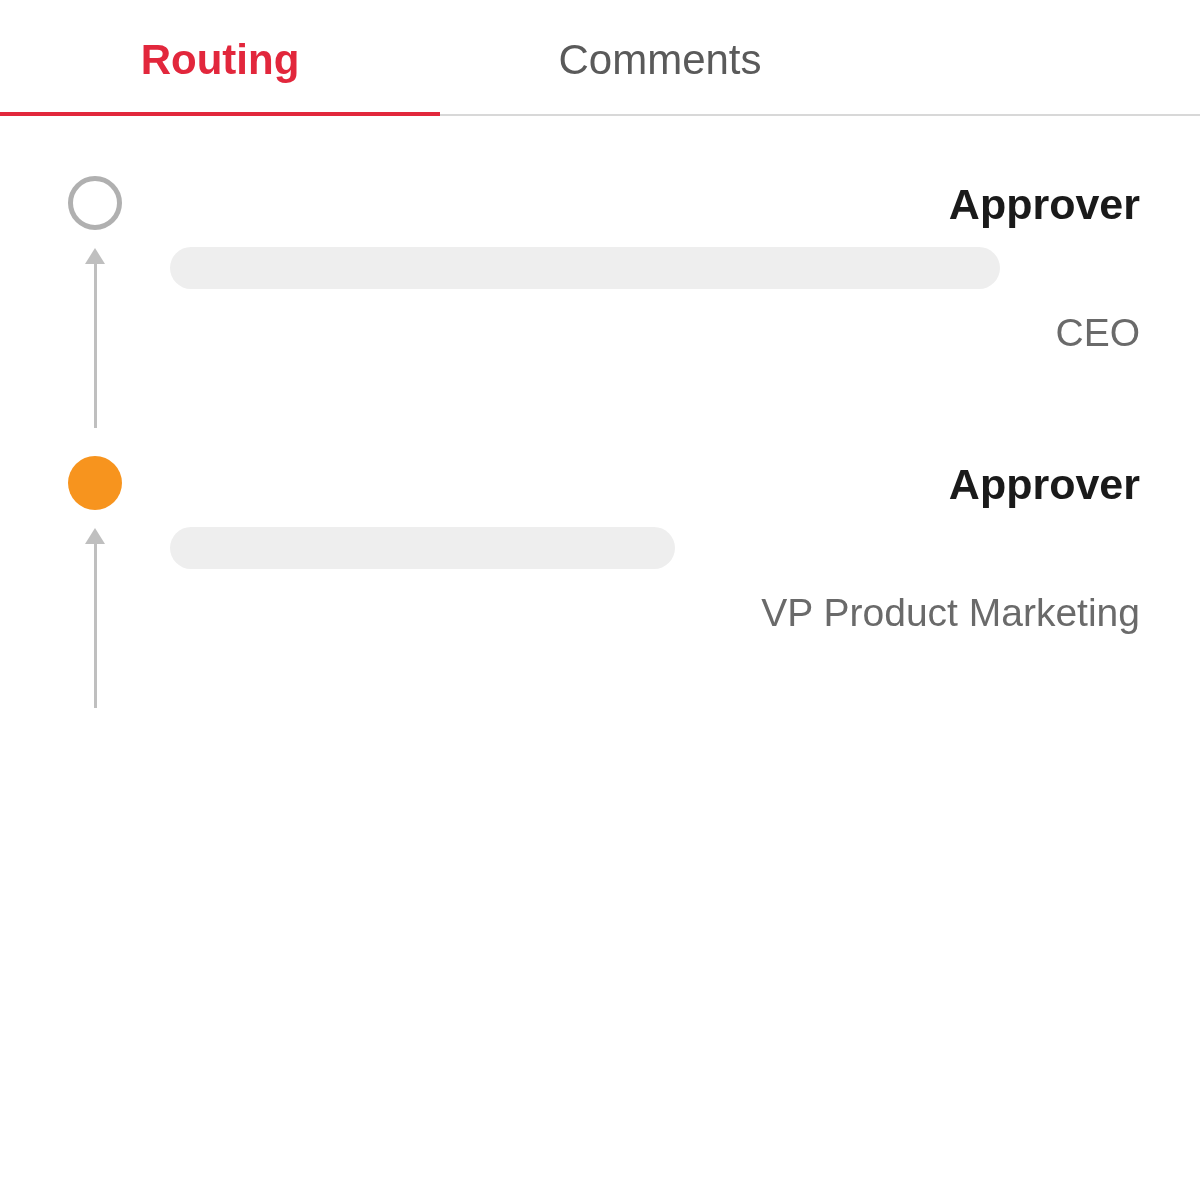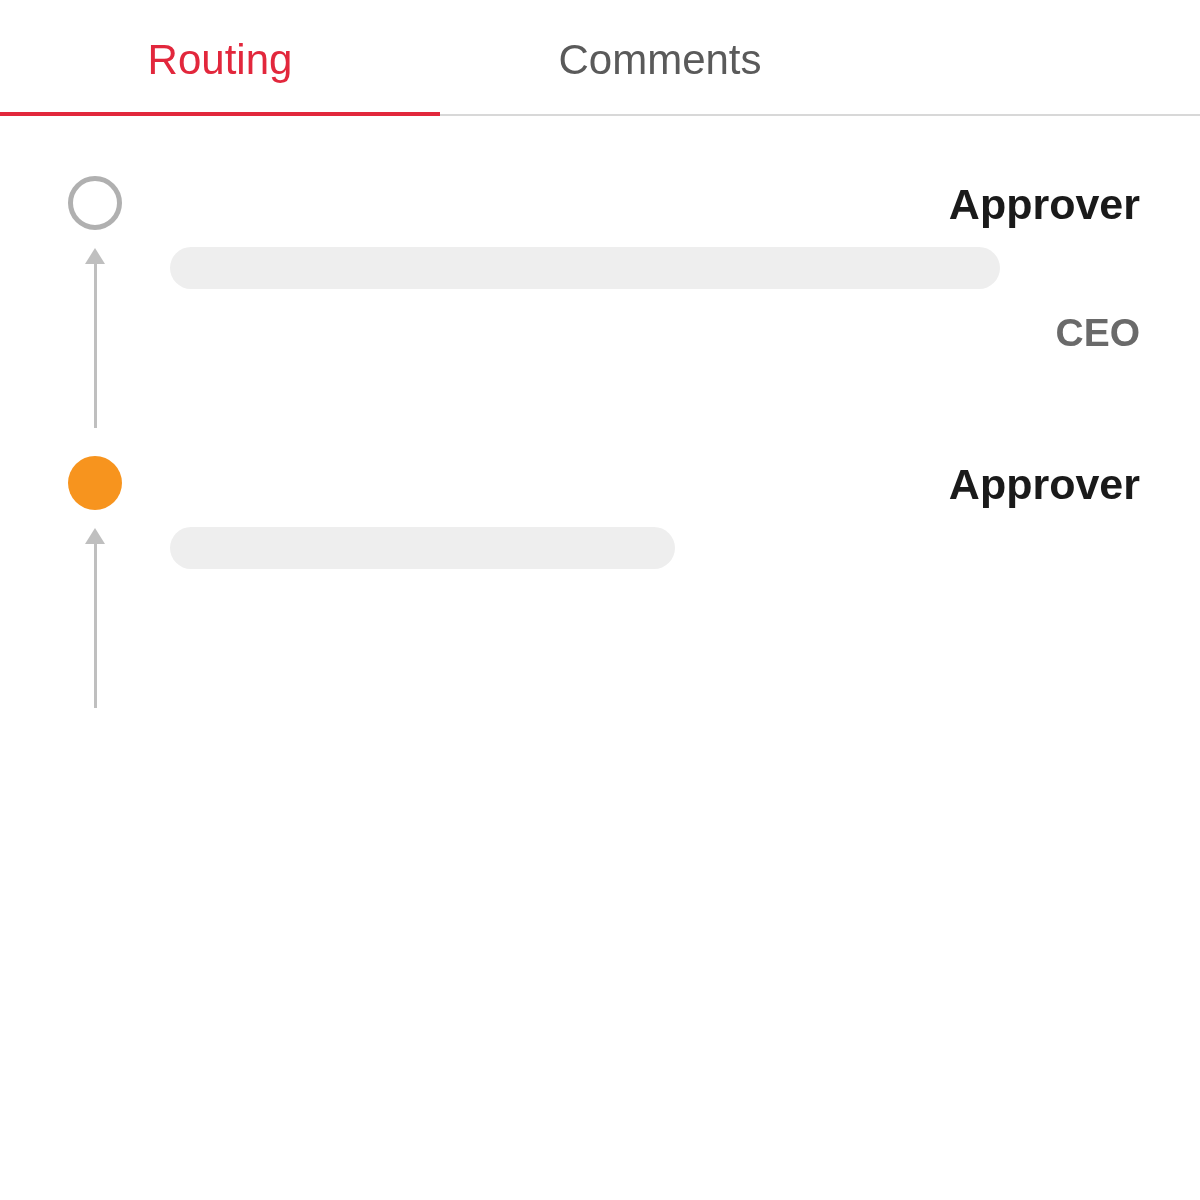--- a/index.html
+++ b/index.html
@@ -25,21 +25,21 @@
     text-align: center;
     padding: 36px 0 30px 0;
     font-size: 42px;
     font-weight: 400;
     color: #5a5a5a;
     cursor: pointer;
     position: relative;
   }
   .tab.active {
     color: #e2273c;
-    font-weight: 400;
+    font-weight: 700;
   }
   .tab.active::after {
     content: '';
     position: absolute;
     left: 0;
     right: 0;
     bottom: -2px;
     height: 4px;
     background: #e2273c;
   }
@@ -122,21 +122,21 @@
     height: 42px;
     background: #eeeeee;
     border-radius: 21px;
     margin-bottom: 22px;
   }
   .step:nth-child(1) .placeholder-bar { width: 830px; }
   .step:nth-child(2) .placeholder-bar { width: 505px; }
   .step:nth-child(3) .placeholder-bar { width: 740px; }
   .step-title {
     font-size: 39px;
-    font-weight: 700;
+    font-weight: 400;
     color: #6a6a6a;
   }
 </style>
 </head>
 <body>
 
 <div class="tabs">
   <div class="tab active">Routing</div>
   <div class="tab">Comments</div>
 </div>
@@ -162,17 +162,18 @@
     <div class="step-gutter">
       <div class="status-circle orange"></div>
       <div class="arrow-container">
         <div class="arrow-head"></div>
         <div class="arrow-line"></div>
       </div>
     </div>
     <div class="step-body">
       <div class="step-role">Approver</div>
       <div class="placeholder-bar"></div>
+      <div class="step-title">VP Product Marketing</div>
     </div>
   </div>
 
 
 </div>
 
 </body></html>

